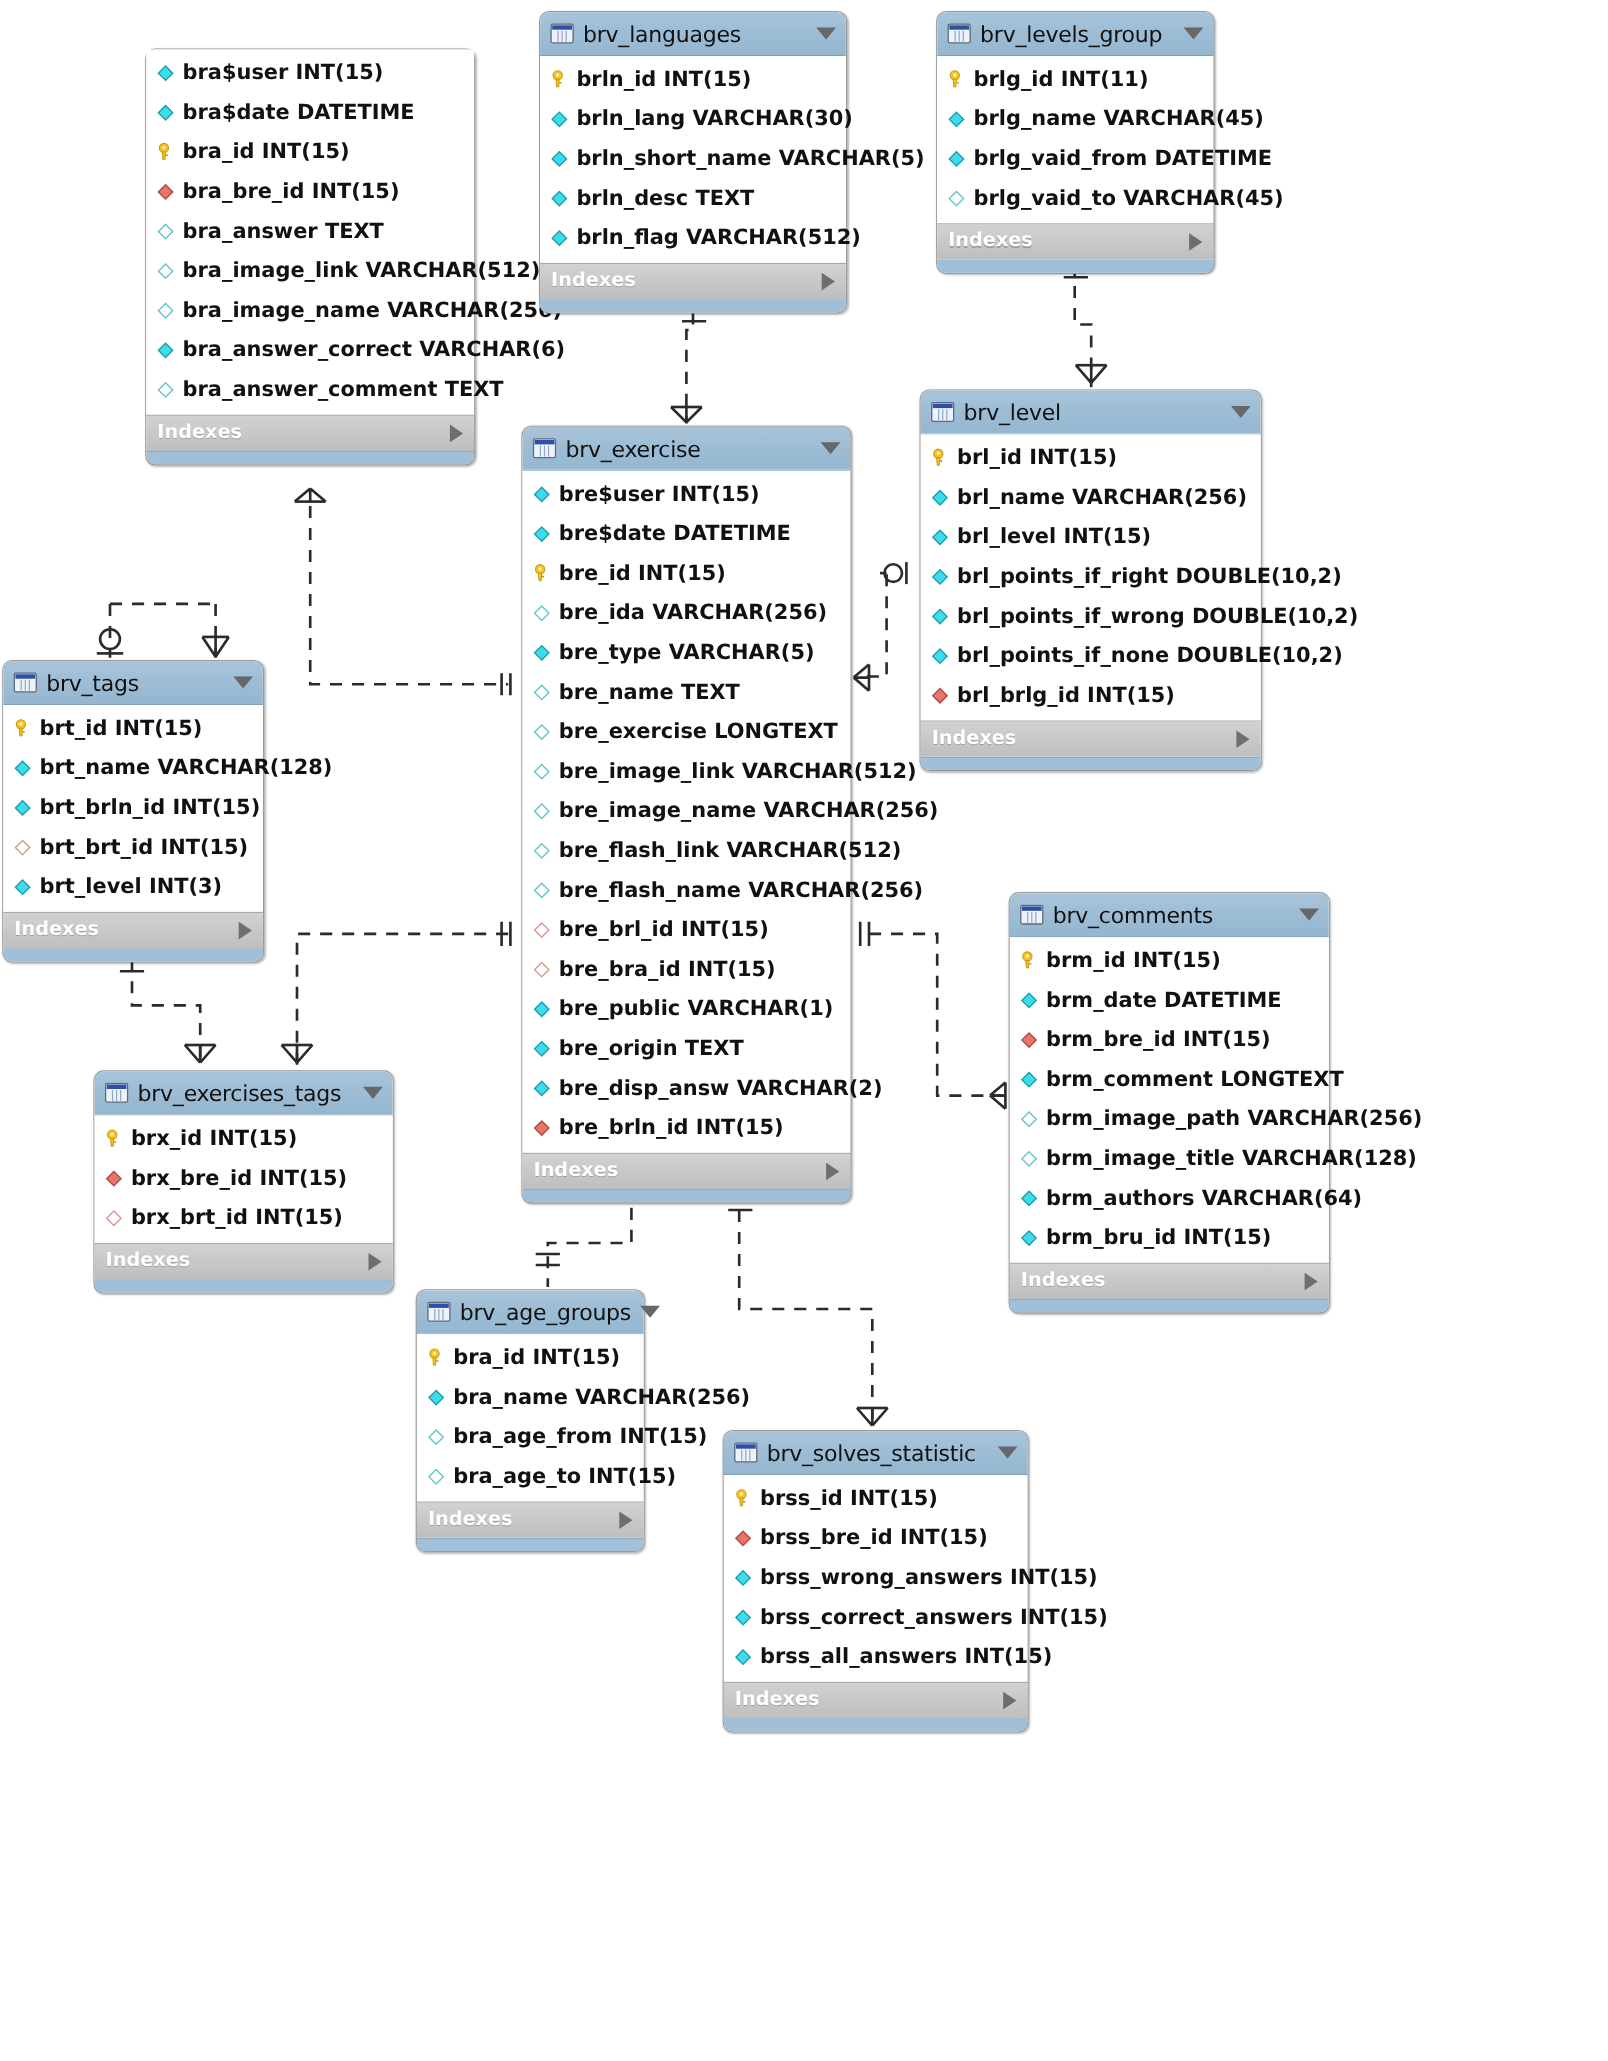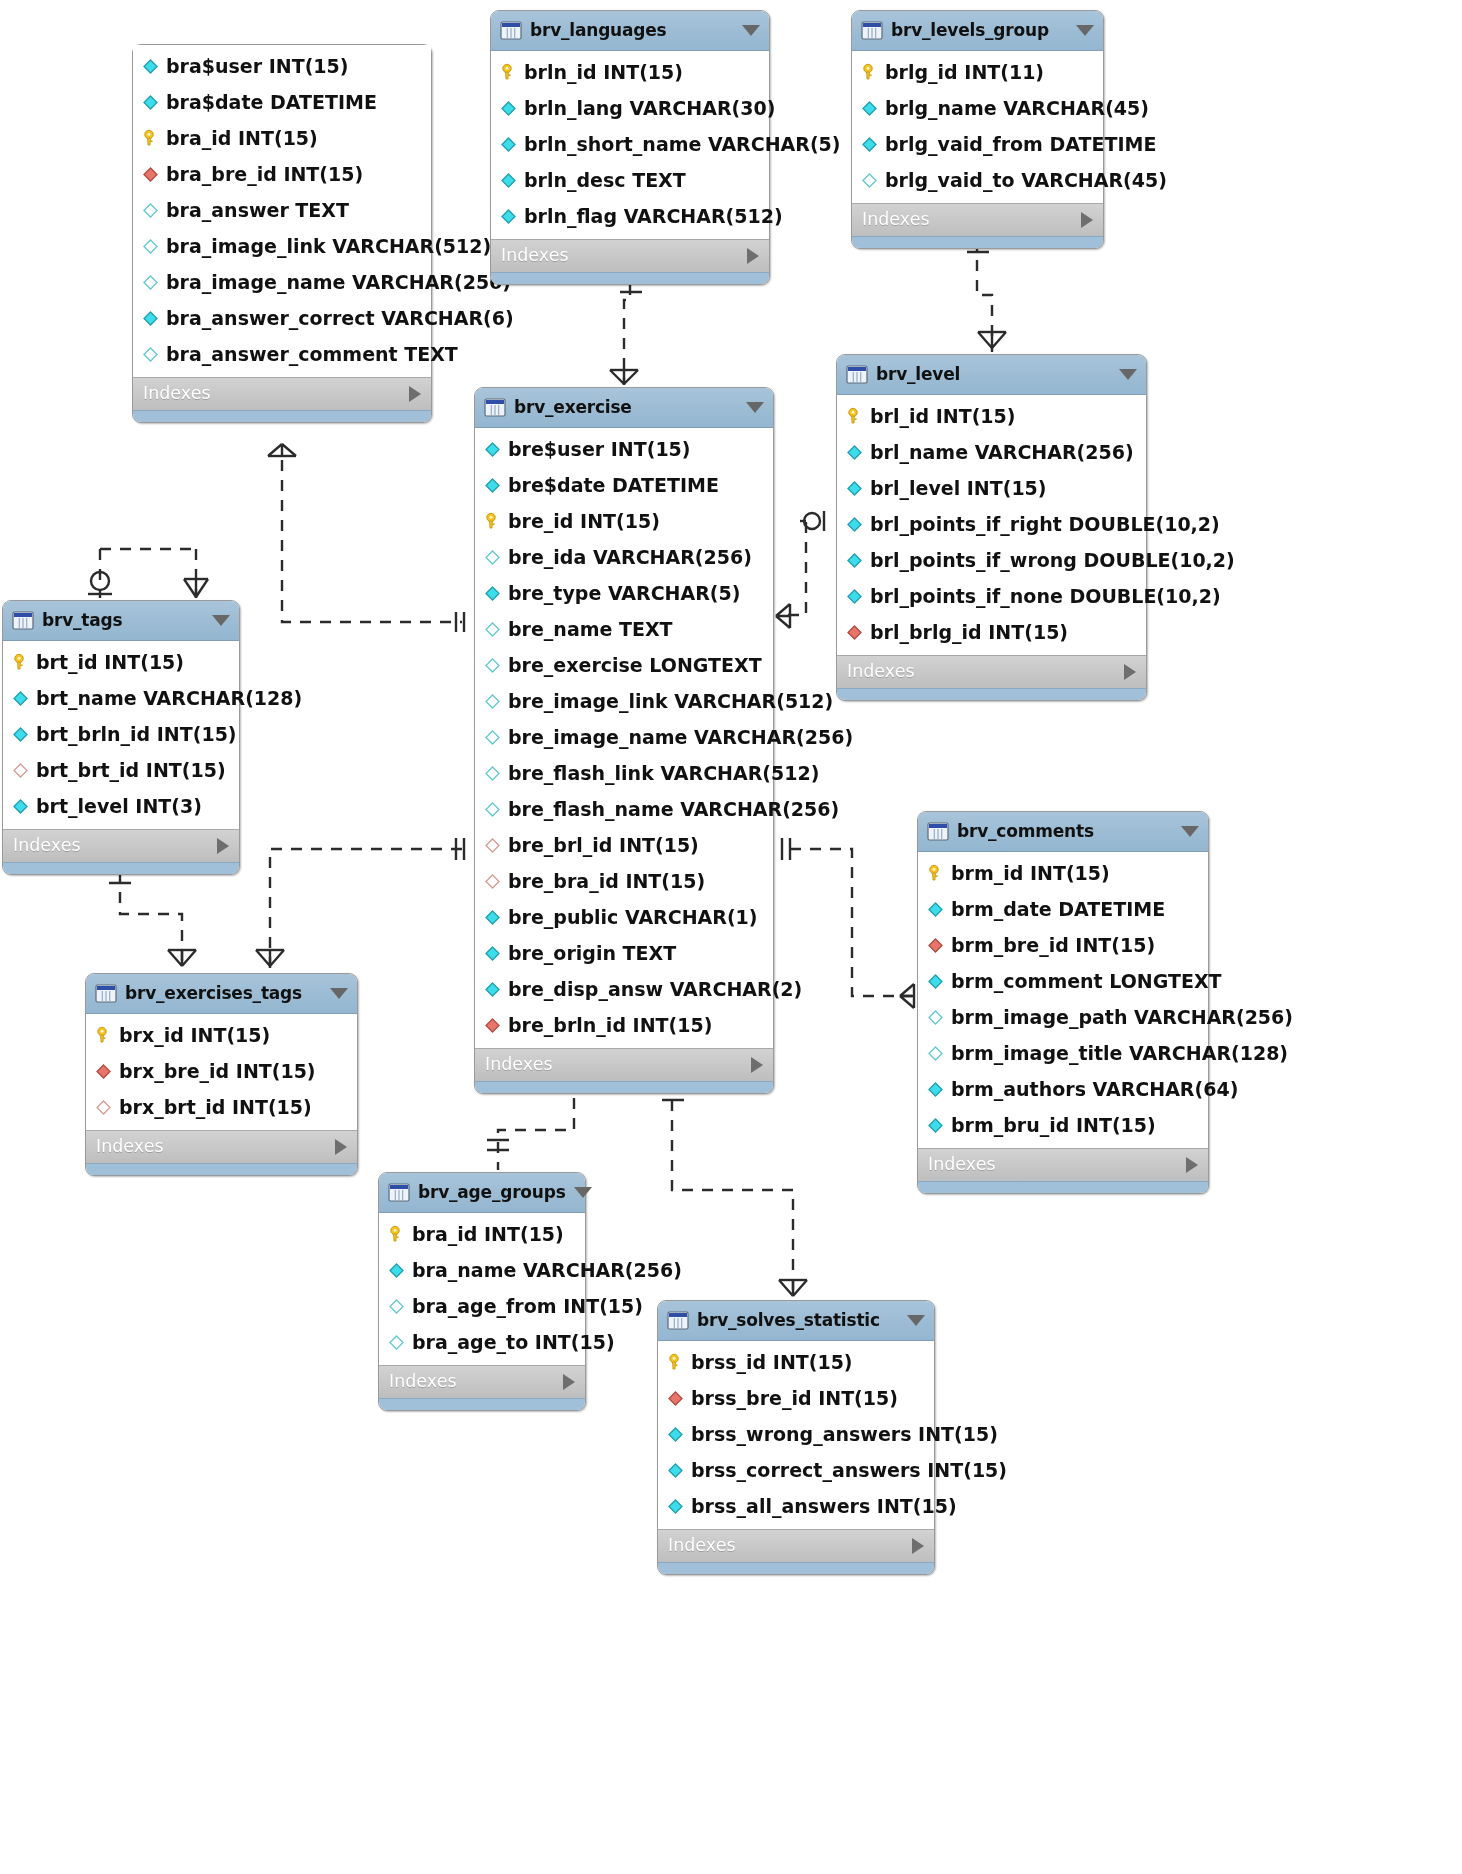--- a/index.html
+++ b/index.html
@@ -41,22 +41,22 @@
   }
   .tbl-ico {
     width: 22px;
     height: 19px;
     flex: 0 0 auto;
     margin-right: 8px;
     position: relative;
   }
   .tbl-ico svg { display: block; }
   .tbl-title {
-    font-size: 17px;
-    font-weight: bold;
+    font-size: 20px;
+    font-weight: normal;
     color: #111111;
     letter-spacing: -0.2px;
     white-space: nowrap;
     flex: 1 1 auto;
     line-height: 1;
   }
   .caret {
     flex: 0 0 auto;
     width: 0; height: 0;
     border-left: 9px solid transparent;
@@ -93,21 +93,21 @@
     height: 32px;
     background: linear-gradient(to bottom, #d2d2d2 0%, #c6c6c6 60%, #bebebe 100%);
     border-top: 1px solid #a9a9a9;
     display: flex;
     align-items: center;
     justify-content: space-between;
     padding: 0 10px 0 10px;
   }
   .idx-lbl {
     font-size: 17.5px;
-    font-weight: normal;
+    font-weight: bold;
     color: #ffffff;
     text-shadow: 0 1px 0 rgba(0,0,0,0.20);
     line-height: 1;
   }
   .idx-tri {
     width: 0; height: 0;
     border-top: 8px solid transparent;
     border-bottom: 8px solid transparent;
     border-left: 12px solid #6e6e6e;
   }

